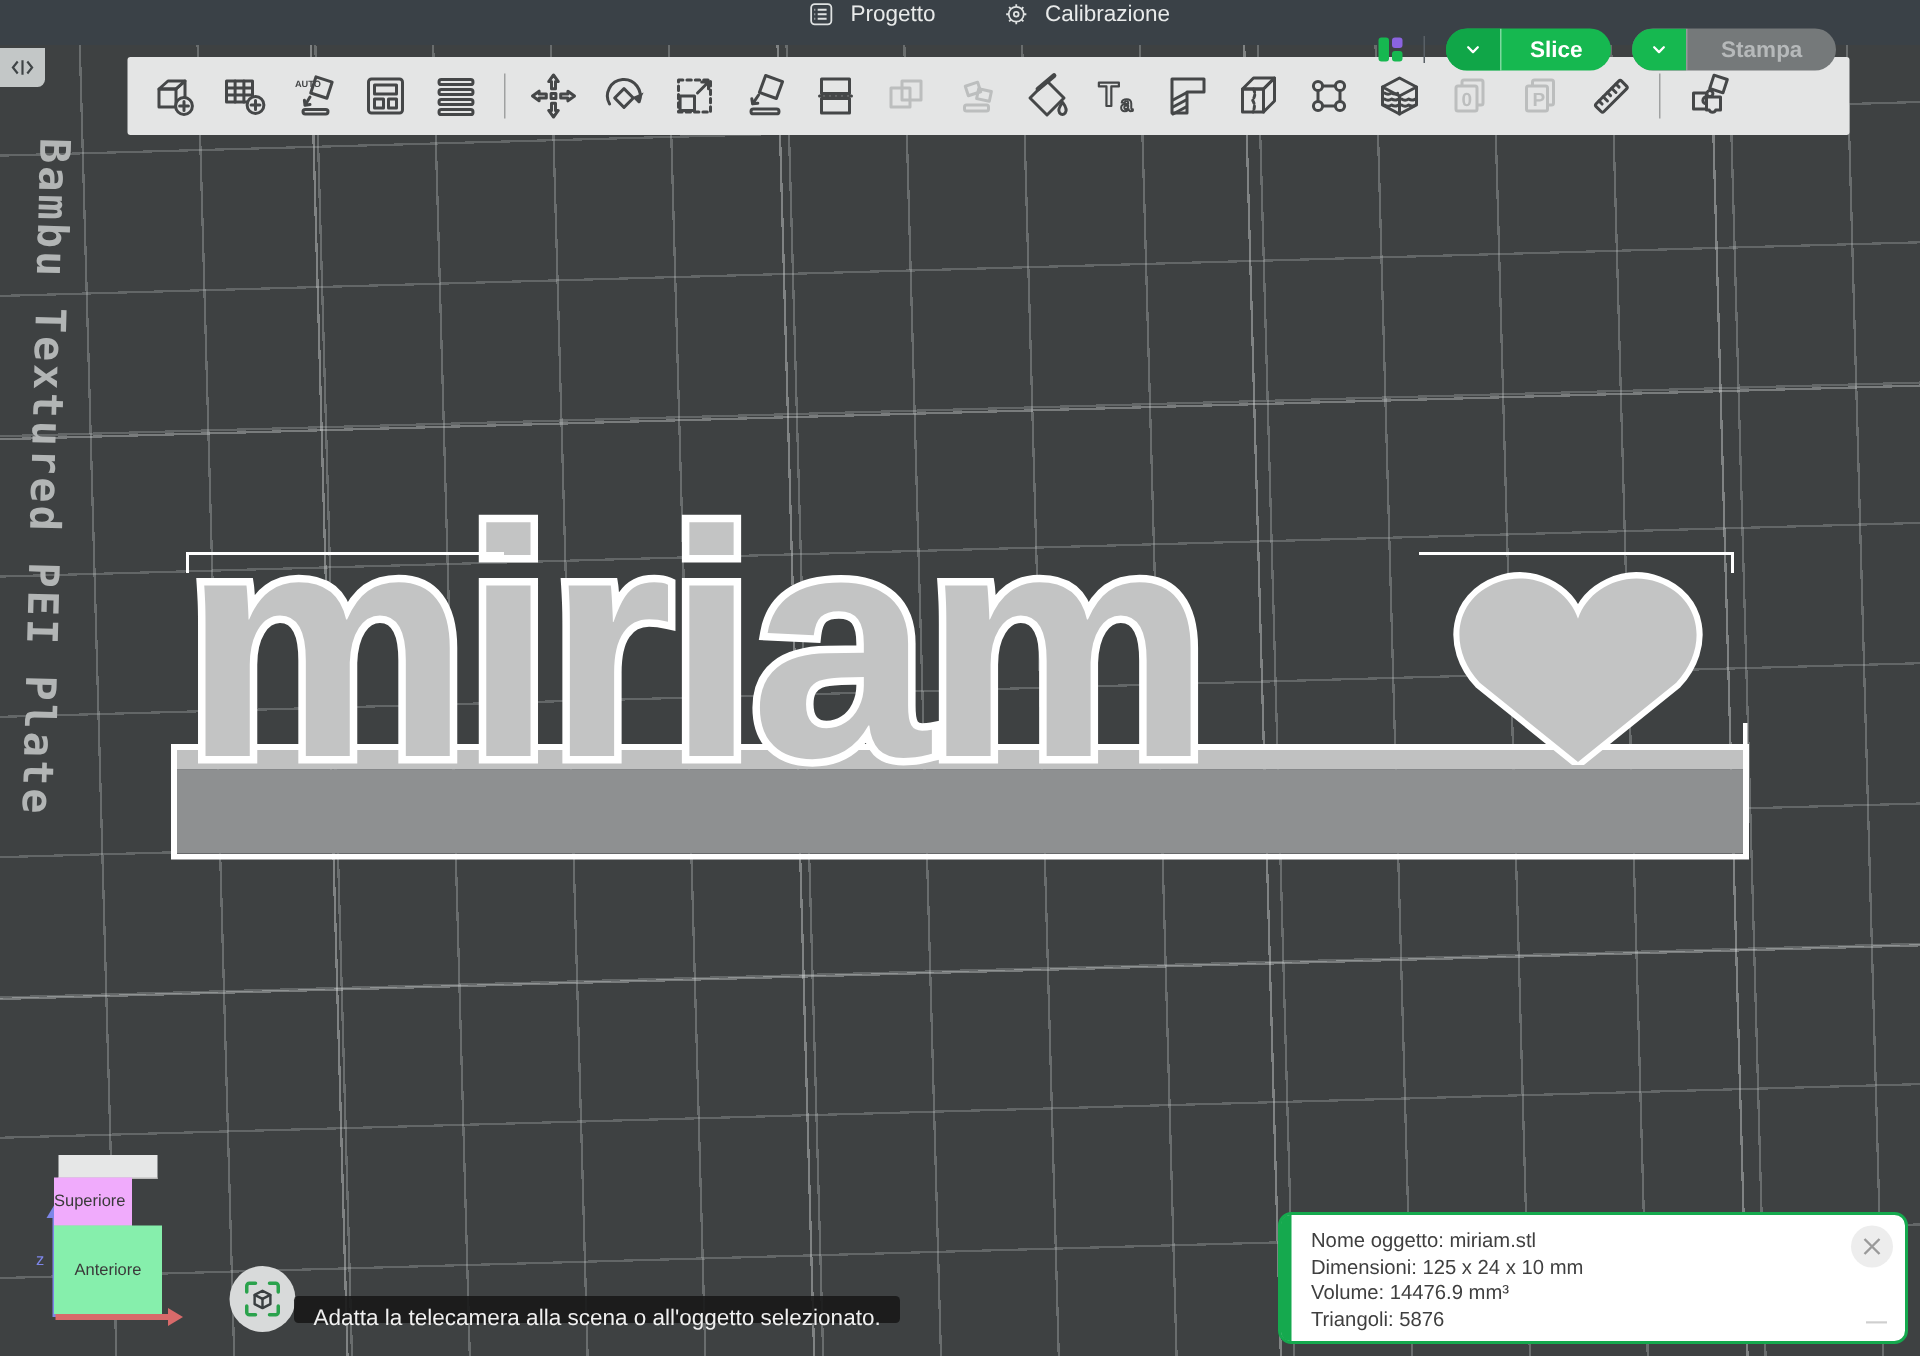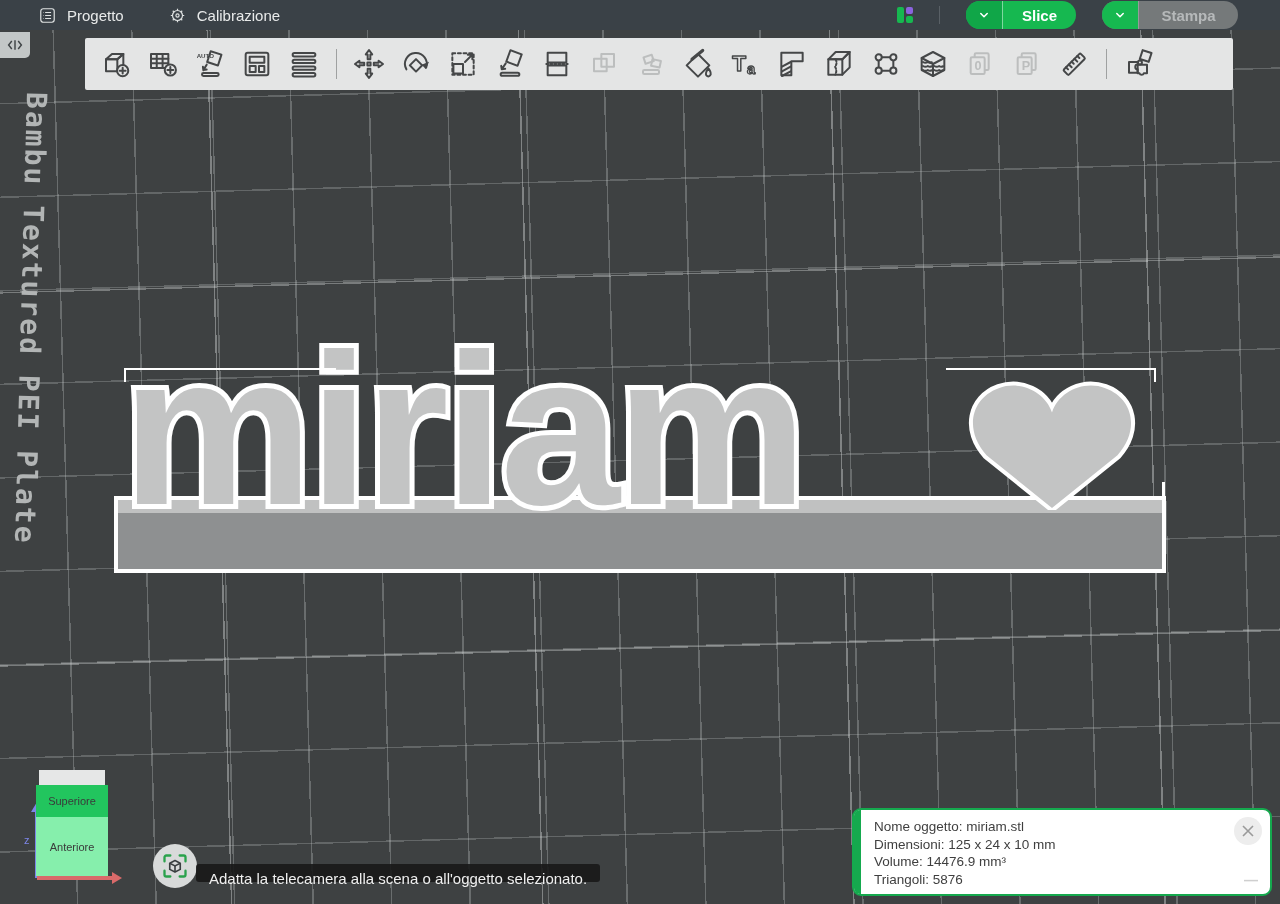--- a/index.html
+++ b/index.html
@@ -1,23 +1,23 @@
 <!DOCTYPE html>
 <html><head>
 <meta charset="utf-8">
 <style>
   html,body{margin:0;padding:0;width:1280px;height:904px;overflow:hidden;
     font-family:"Liberation Sans","DejaVu Sans",sans-serif;}
   
   .titlebar{position:absolute;left:0;top:0;width:1280px;height:30px;background:#3a4147;
-    display:flex;align-items:center;color:#e8eaea;font-size:15px;z-index:40;}
+    display:flex;align-items:center;color:#e8eaea;font-size:15px;z-index:40;flex-direction:column;}
   .menus{display:flex;align-items:center;gap:44px;padding-left:38px;}
   .menu{display:flex;align-items:center;gap:10px;cursor:default;}
   .menu svg{stroke:#dfe2e2;fill:none;stroke-width:1.5;}
-  .tb-right{margin-left:auto;display:flex;align-items:center;gap:26px;padding-right:42px;}
+  .tb-right{margin-left:auto;display:flex;align-items:center;gap:14px;padding-right:56px;}
   .layout-ico{width:16px;height:16px;position:relative;}
   .layout-ico i{position:absolute;border-radius:2px;}
   .tb-divider{width:1px;height:18px;background:#596066;}
   .pill{height:28px;border-radius:14px;display:flex;align-items:center;overflow:hidden;}
   .pill .chev{width:36px;height:28px;display:flex;align-items:center;justify-content:center;}
   .pill .sep{width:1px;height:28px;}
   .pill .lbl{flex:1;text-align:center;font-weight:bold;font-size:15px;padding:0 14px;}
   .pill-slice{width:110px;background:#16b850;}
   .pill-slice .chev{background:#10a648;}
   .pill-slice .sep{background:rgba(255,255,255,.45);}
@@ -55,22 +55,22 @@
   .slab .top{position:absolute;left:0;top:0;width:100%;height:13px;background:#c0c1c1;}
   .slab .front{position:absolute;left:0;top:13px;width:100%;height:56px;background:#8e9091;}
   .model-word{position:absolute;left:122px;top:292px;font-family:Liberation Sans, sans-serif;
     font-weight:bold;font-size:215px;line-height:1;letter-spacing:-4px;
     color:#c3c4c4;-webkit-text-stroke:10px #fff;paint-order:stroke fill;z-index:5;}
   .heart-svg{position:absolute;left:952px;top:348px;z-index:5;}
   .bbox{position:absolute;background:#fff;z-index:6;}
   
   .navcube{position:absolute;left:36px;top:740px;width:72px;height:106px;font-size:11px;color:#3a3a3a;z-index:10;}
   .navcube .back{position:absolute;left:3px;top:0;width:66px;height:15px;background:#e6e7e7;border-bottom:1px solid #b9b9b9;}
-  .navcube .topf{position:absolute;left:0;top:15px;width:72px;height:32px;background:#22c55e;
-    display:flex;align-items:center;justify-content:center;border-bottom:1px solid #bdbdbd;}
+  .navcube .topf{position:absolute;left:0;top:15px;width:52px;height:32px;background:#f0abfc;
+    display:flex;align-items:center;justify-content:flex-start;border-bottom:1px solid #bdbdbd;}
   .navcube .frontf{position:absolute;left:0;top:47px;width:72px;height:59px;background:#86efac;
     display:flex;align-items:center;justify-content:center;}
   .axes{position:absolute;left:22px;top:736px;width:130px;height:130px;z-index:9;}
   .axis-x-label{position:absolute;left:122px;top:870px;color:#cf6f6f;font-size:13px;z-index:11;}
   .axis-z-label{position:absolute;left:24px;top:804px;color:#7d86e8;font-size:11px;z-index:11;}
   
   .fit-btn{position:absolute;left:153px;top:814px;width:44px;height:44px;border-radius:50%;
     background:#d8dada;display:flex;align-items:center;justify-content:center;z-index:12;}
   .tooltip{position:absolute;left:196px;top:834px;height:18px;line-height:30px;padding:0 13px;
     background:rgba(24,24,24,.9);color:#efefef;font-size:15px;border-radius:3px;white-space:nowrap;z-index:12;}

